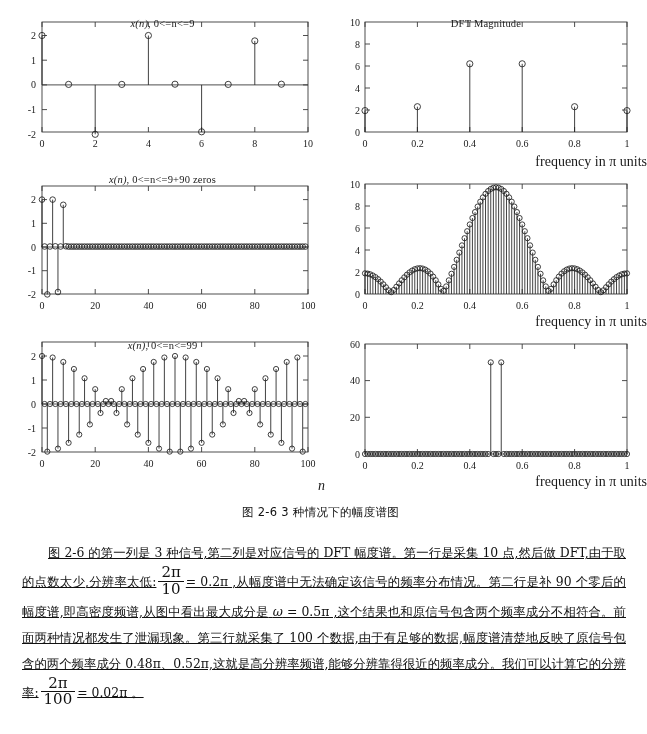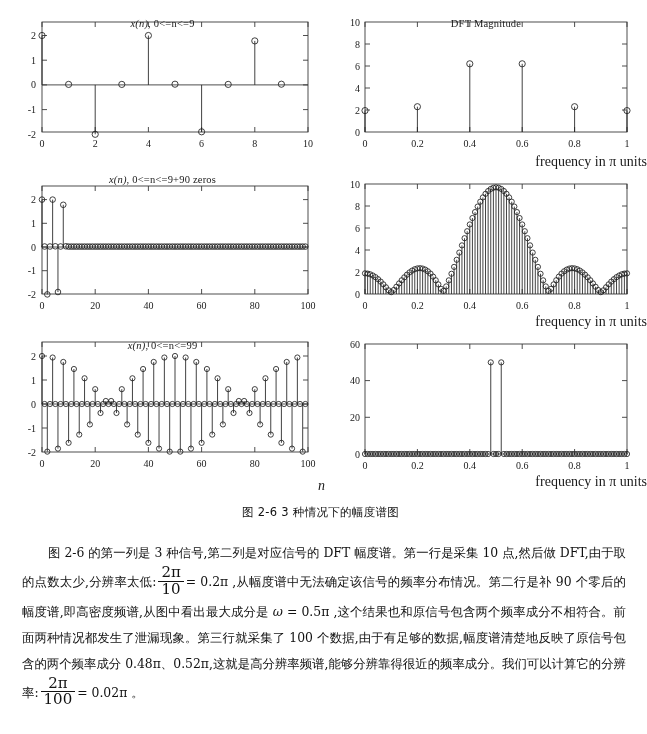--- a/index.html
+++ b/index.html
@@ -61,21 +61,21 @@
   }
   .body-text{
     position:absolute;
     left:22px;top:540px;width:604px;
     font-family:"DejaVu Serif", serif;
     font-size:12.4px;
     line-height:26px;
     color:#111;
     text-align:justify;
   }
-  .body-text p{margin:0;}
+  .body-text p{margin:0;text-decoration:underline;}
   .indent{display:inline-block;width:26px;}
   .frac{
     display:inline-block;
     vertical-align:middle;
     text-align:center;
     line-height:1.05;
     font-size:15px;
     margin:0 2px;
     position:relative;
     top:-1px;

